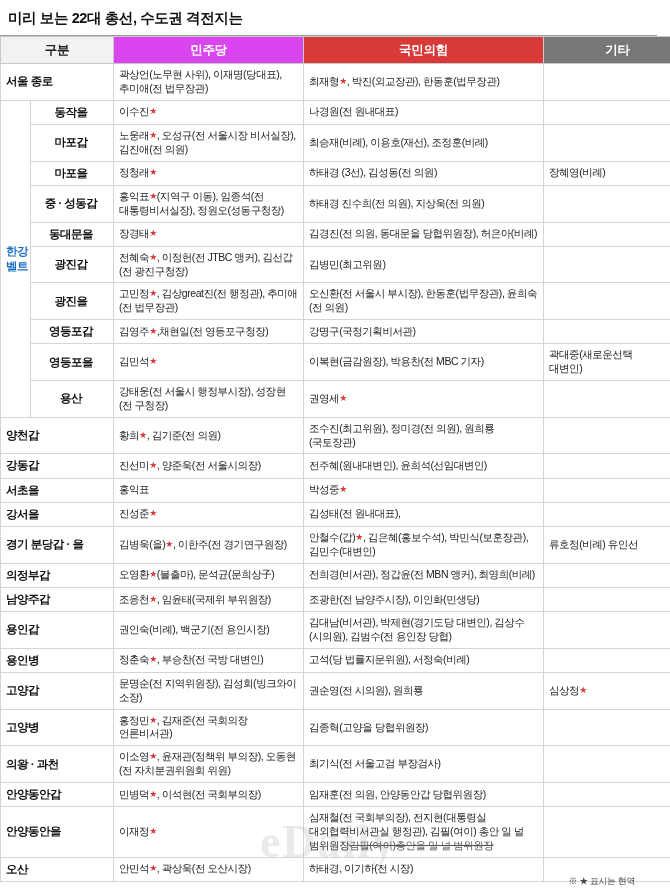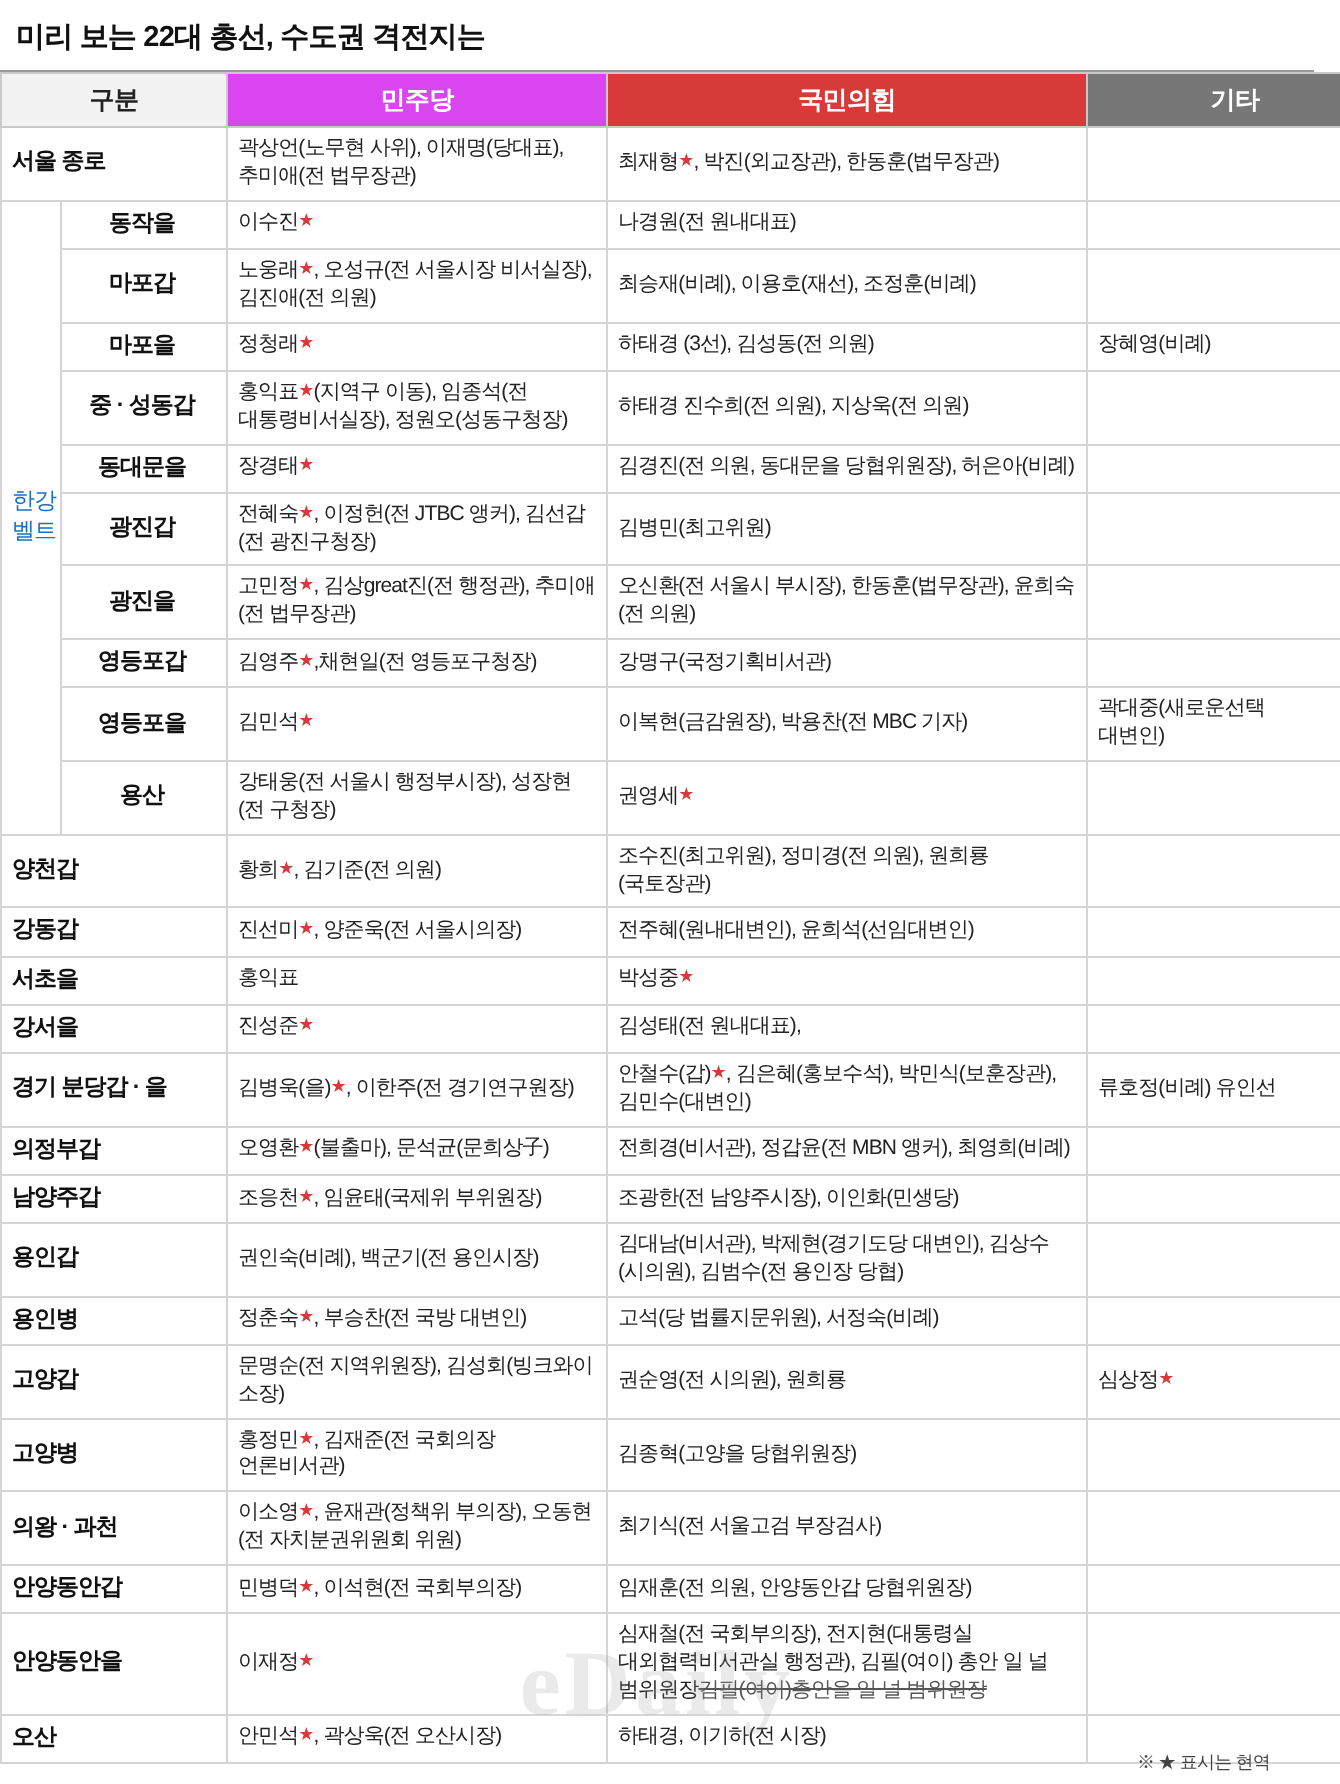--- a/index.html
+++ b/index.html
@@ -84,21 +84,21 @@
     font-size: 11.5px;
     color: #111;
     letter-spacing: -0.5px;
   }
   td.region.indent {
     text-align: center;
     padding-right: 7px;
   }
   td.group {
     background: #ffffff;
-    font-weight: normal;
+    font-weight: bold;
     font-size: 11.5px;
     color: #1a6fc4;
     text-align: center;
     letter-spacing: -0.5px;
     line-height: 1.25;
   }
   td.cell {
     color: #222;
   }
   .star {

